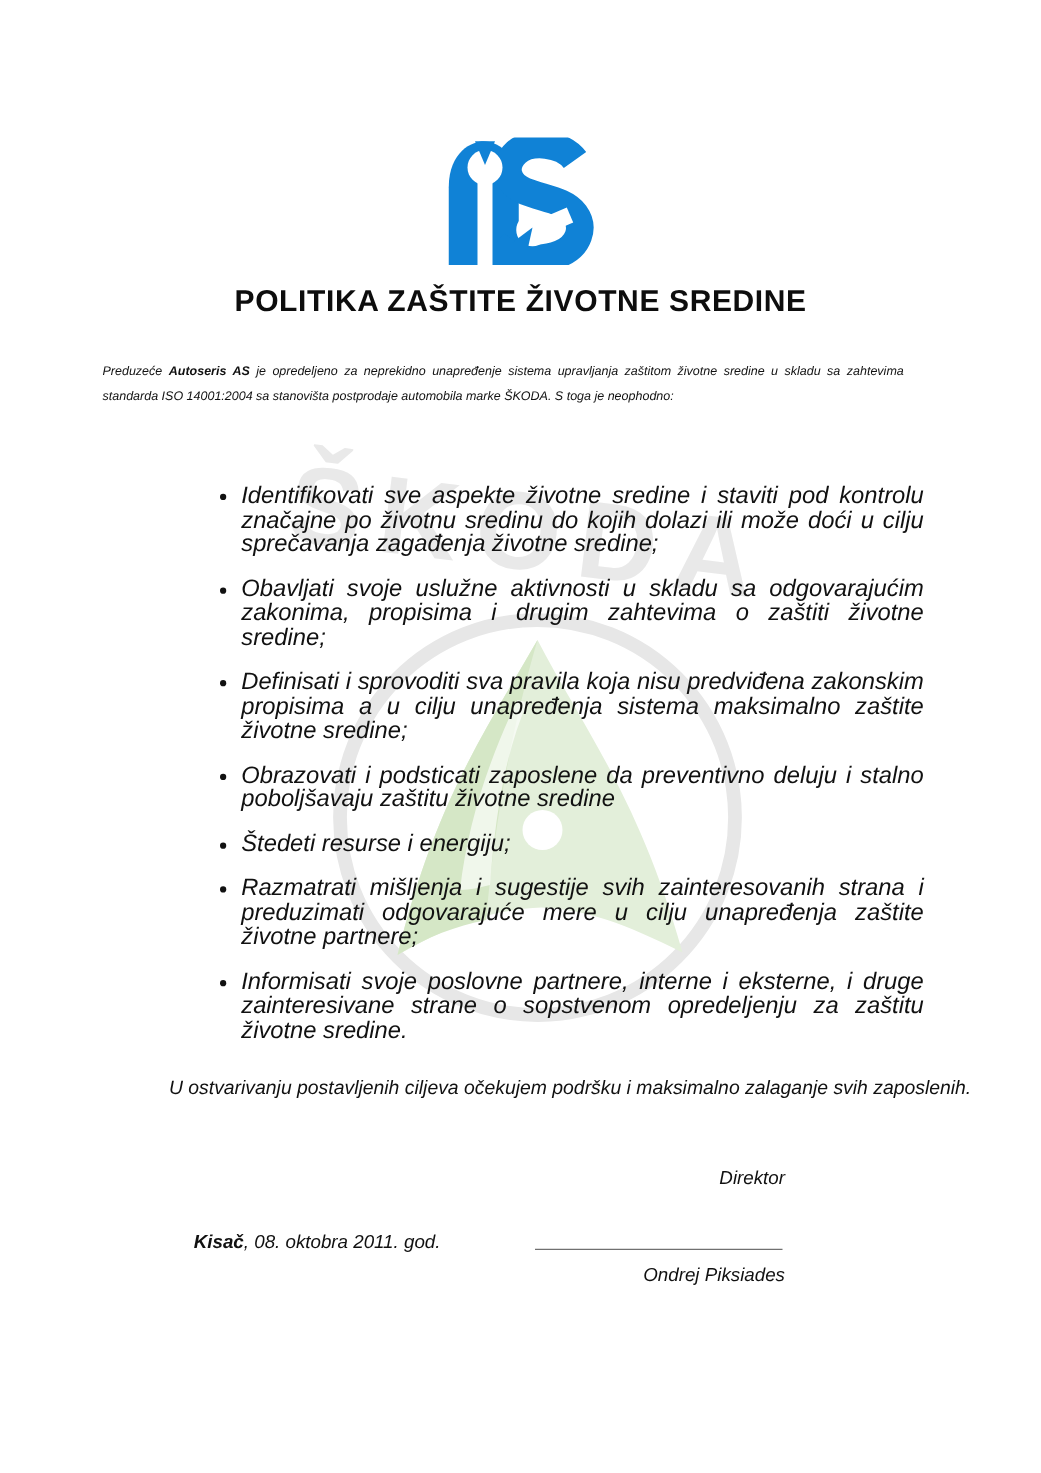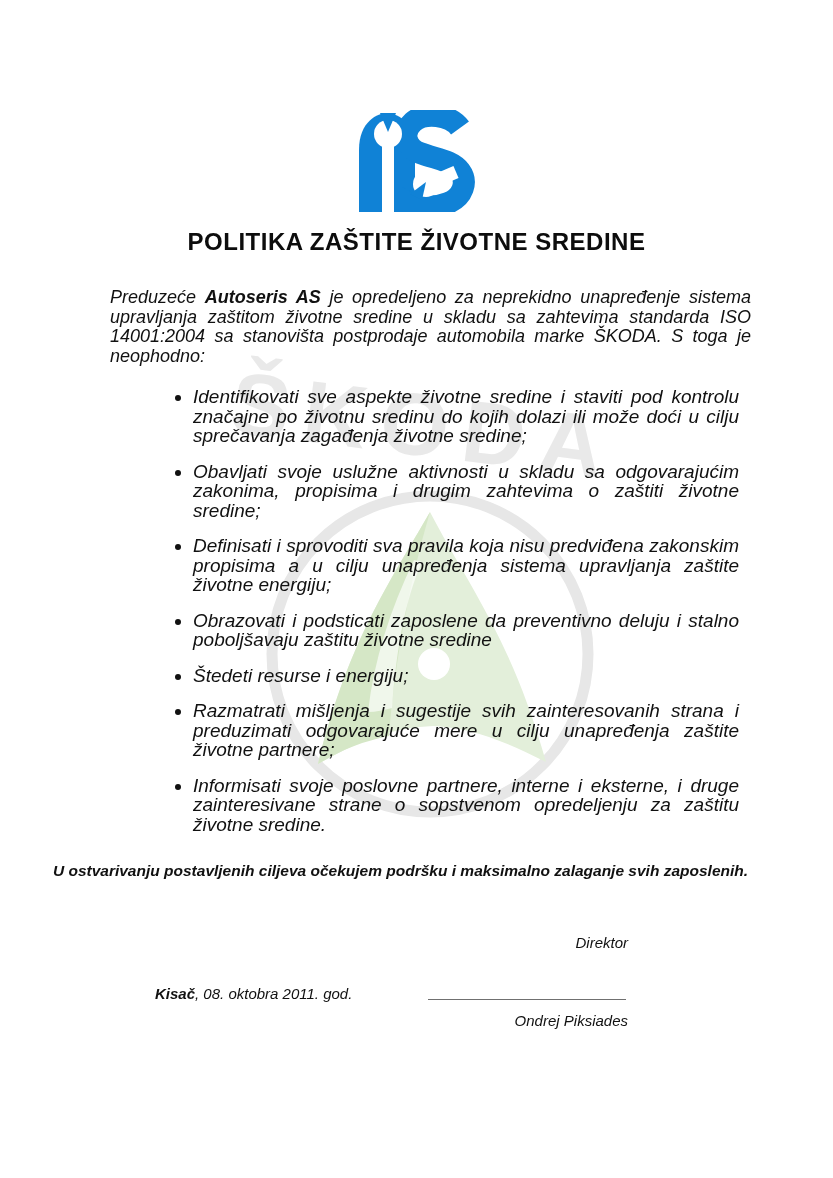--- a/index.html
+++ b/index.html
@@ -40,25 +40,25 @@
     margin: 0;
     text-align: center;
     font-size: 24px;
     font-weight: bold;
     letter-spacing: 0.5px;
     color: #0d0d0d;
   }
 
   .intro {
     position: absolute;
-    left: 110px; top: 288px;
+    left: 82px; top: 288px;
     width: 641px;
     margin: 0;
     font-style: italic;
-    font-size: 18px;
+    font-size: 10px;
     line-height: 19.5px;
     text-align: justify;
   }
   .bold { font-weight: bold; }
 
   .bullets {
     position: absolute;
     left: 167px; top: 387px;
     width: 546px;
     margin: 0;
@@ -66,25 +66,25 @@
     font-style: italic;
     font-size: 19px;
     line-height: 19.5px;
     text-align: justify;
     list-style: disc outside;
   }
   .bullets li { margin: 0 0 16px 0; }
 
   .closing {
     position: absolute;
-    left: 44px; top: 861px;
+    left: 64px; top: 861px;
     width: 713px;
     margin: 0;
-    text-align: center;
-    font-weight: bold;
+    text-align: right;
+    font-weight: normal;
     font-style: italic;
     font-size: 15.5px;
     line-height: 19.5px;
   }
 
   .role {
     position: absolute;
     left: 428px; top: 934px;
     width: 200px;
     text-align: right;
@@ -162,21 +162,21 @@
       </g>
     </svg>
 
     <h1 class="title">POLITIKA ZAŠTITE ŽIVOTNE SREDINE</h1>
 
     <p class="intro"><span>Preduzeće</span> <span class="bold">Autoseris AS</span> <span>je opredeljeno za neprekidno unapređenje sistema upravljanja zaštitom životne sredine u skladu sa zahtevima standarda ISO 14001:2004 sa stanovišta postprodaje automobila marke ŠKODA. S toga je neophodno:</span></p>
 
     <ul class="bullets">
         <li>Identifikovati sve aspekte životne sredine i staviti pod kontrolu značajne po životnu sredinu do kojih dolazi ili može doći u cilju sprečavanja zagađenja životne sredine;</li>
         <li>Obavljati svoje uslužne aktivnosti u skladu sa odgovarajućim zakonima, propisima i drugim zahtevima o zaštiti životne sredine;</li>
-        <li>Definisati i sprovoditi sva pravila koja nisu predviđena zakonskim propisima a u cilju unapređenja sistema upravljanja zaštite životne energiju;</li>
+        <li>Definisati i sprovoditi sva pravila koja nisu predviđena zakonskim propisima a u cilju unapređenja sistema maksimalno zaštite životne sredine;</li>
         <li>Obrazovati i podsticati zaposlene da preventivno deluju i stalno poboljšavaju zaštitu životne sredine</li>
         <li>Štedeti resurse i energiju;</li>
         <li>Razmatrati mišljenja i sugestije svih zainteresovanih strana i preduzimati odgovarajuće mere u cilju unapređenja zaštite životne partnere;</li>
         <li>Informisati svoje poslovne partnere, interne i eksterne, i druge zainteresivane strane o sopstvenom opredeljenju za zaštitu životne sredine.</li>
       </ul>
 
     <p class="closing">U ostvarivanju postavljenih ciljeva očekujem podršku i maksimalno zalaganje svih zaposlenih.</p>
 
     <div class="role">Direktor</div>
 

